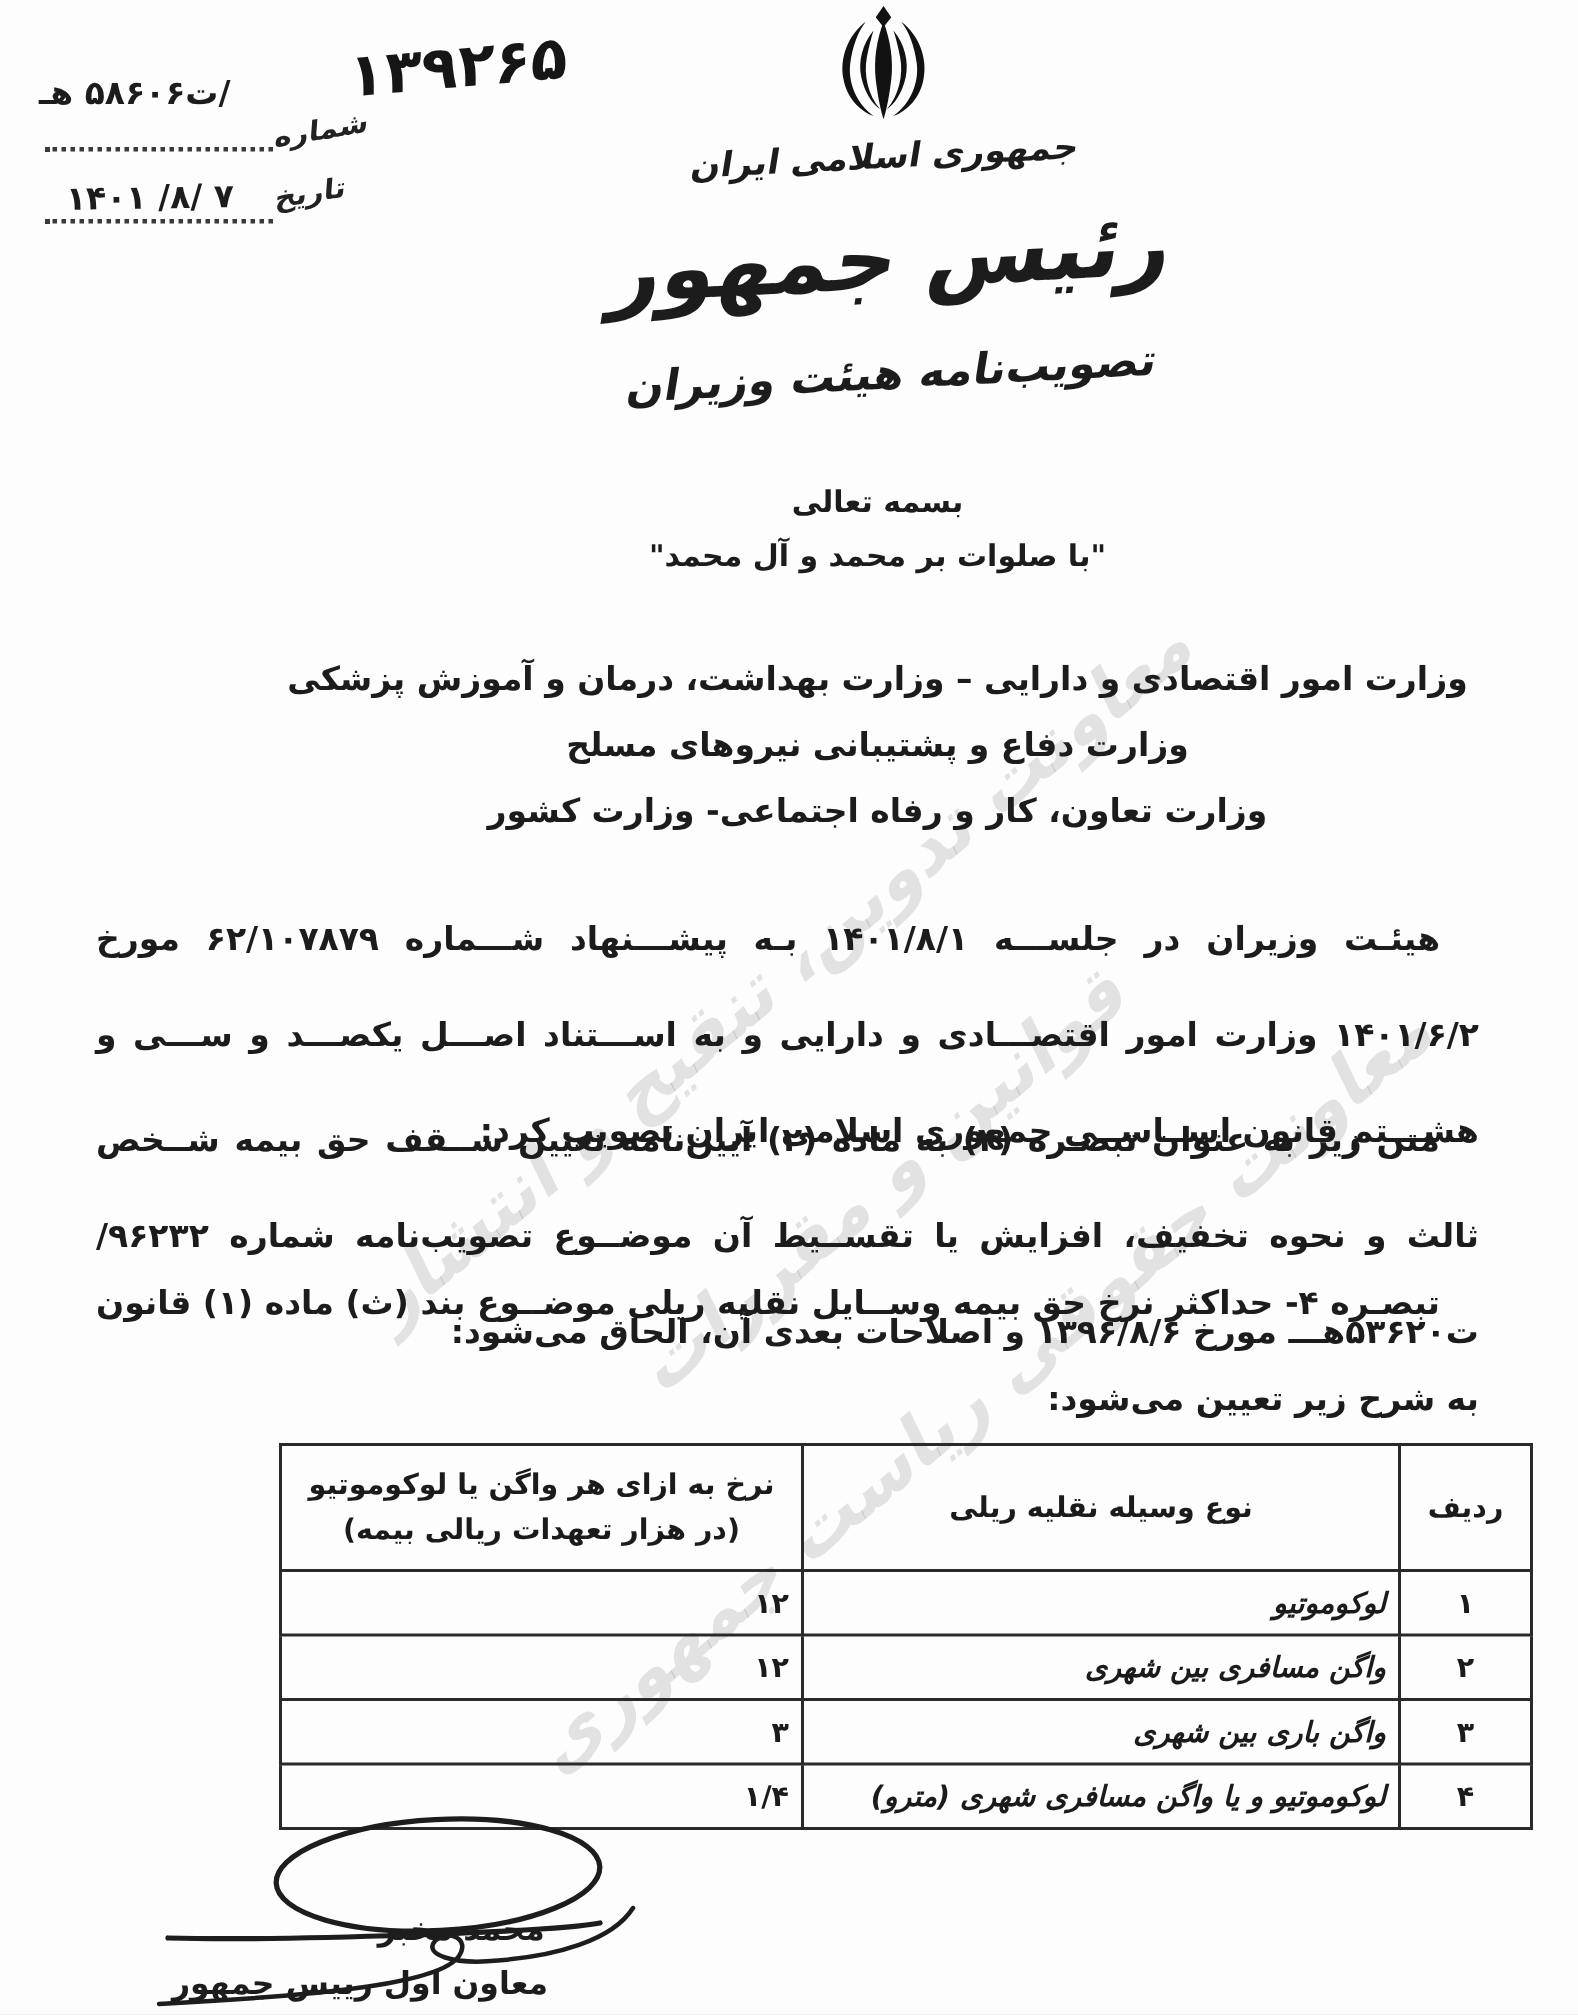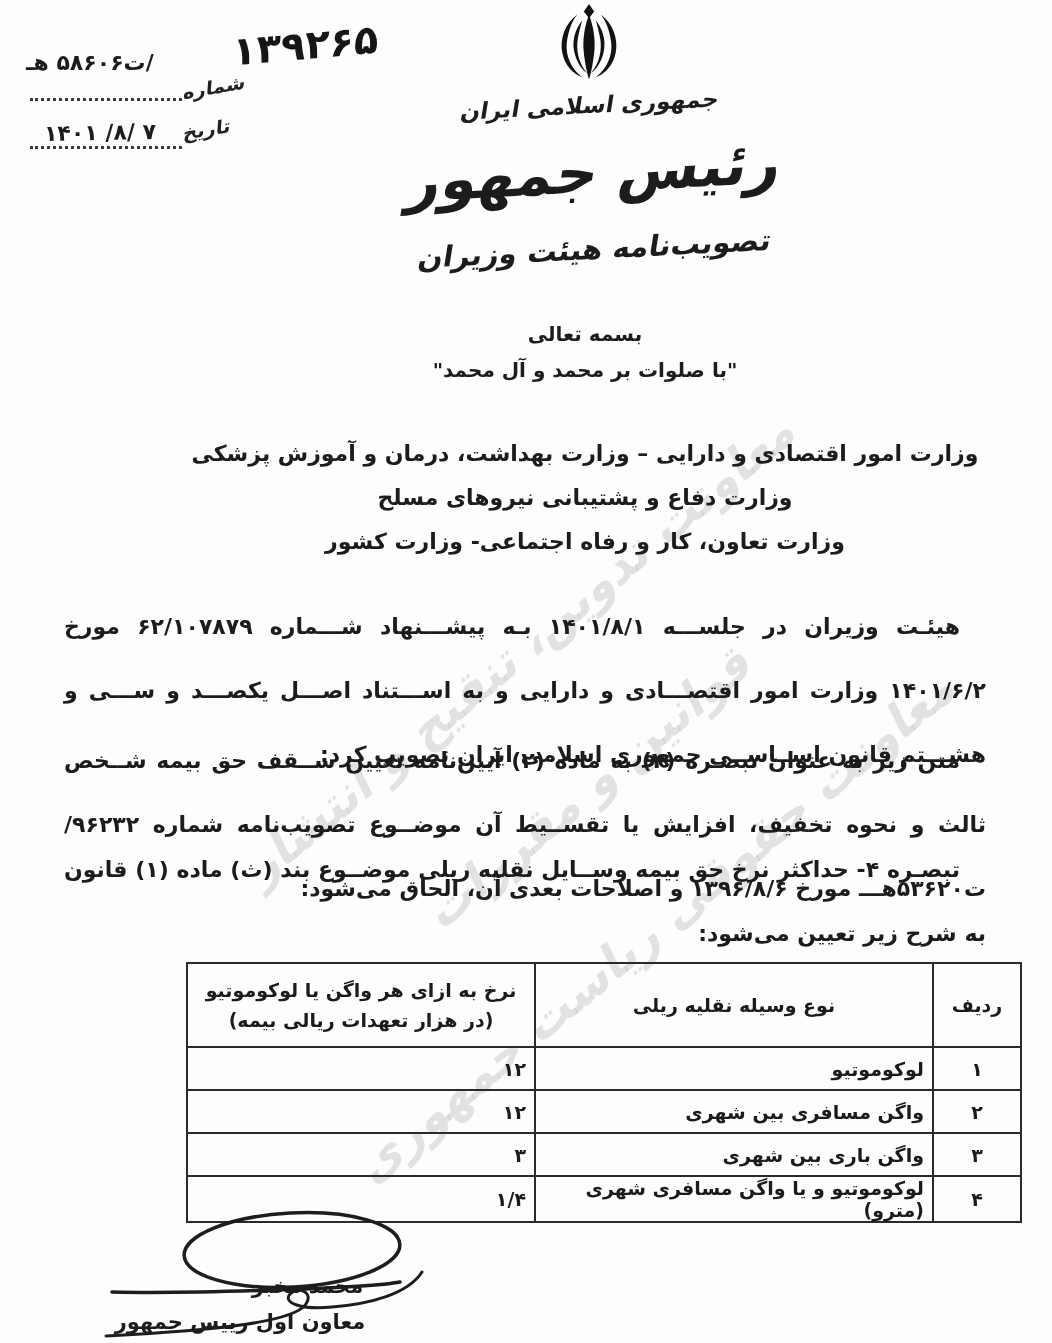--- a/index.html
+++ b/index.html
@@ -43,21 +43,21 @@
   }
   .bodytext .indent{display:inline-block; width:26px;}
 
   
   table.rates{border-collapse:collapse; table-layout:fixed; width:801px;}
   table.rates td,table.rates th{
     border:2px solid #2a2a2a; padding:0 8px; font-size:19px; color:#1b1b1b;
   }
   th.h{font-weight:bold; text-align:center; height:82px; line-height:30px;}
   td.no{width:70px; text-align:center; font-weight:bold; height:41px;}
-  td.type{width:380px; text-align:right; font-weight:bold;}
+  td.type{width:380px; text-align:right; font-weight:bold;font-style:italic;}
   td.rate{width:330px; text-align:right; font-weight:bold;}
 
   
   .watermark{
     pointer-events:none;
     transform:rotate(-40deg) skewX(-14deg);
     color:rgba(90,90,90,0.16);
     font-weight:bold; text-align:center;
     line-height:150px; font-size:48px; white-space:nowrap;
   }

